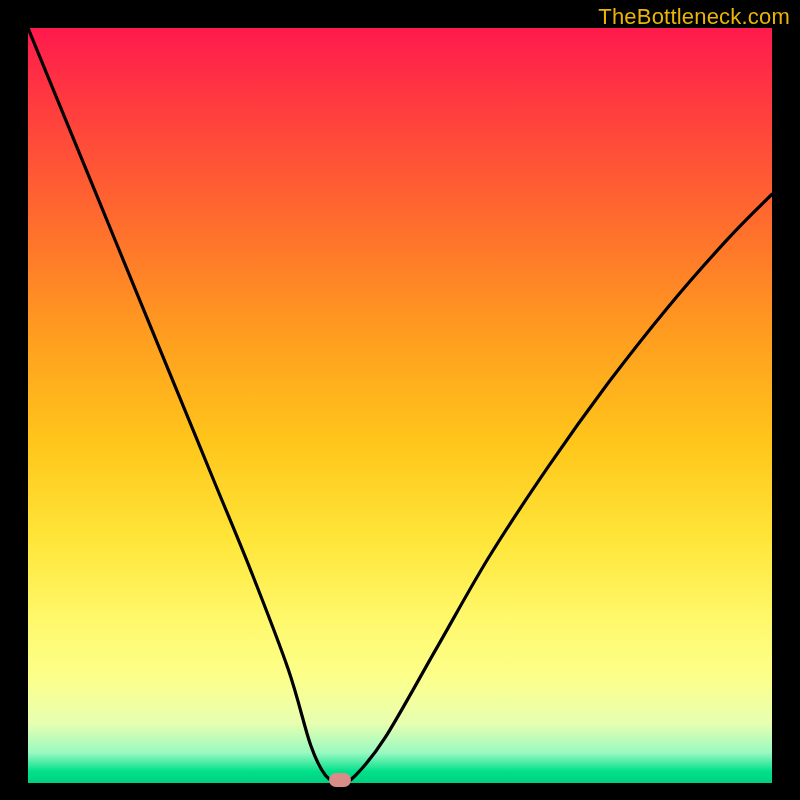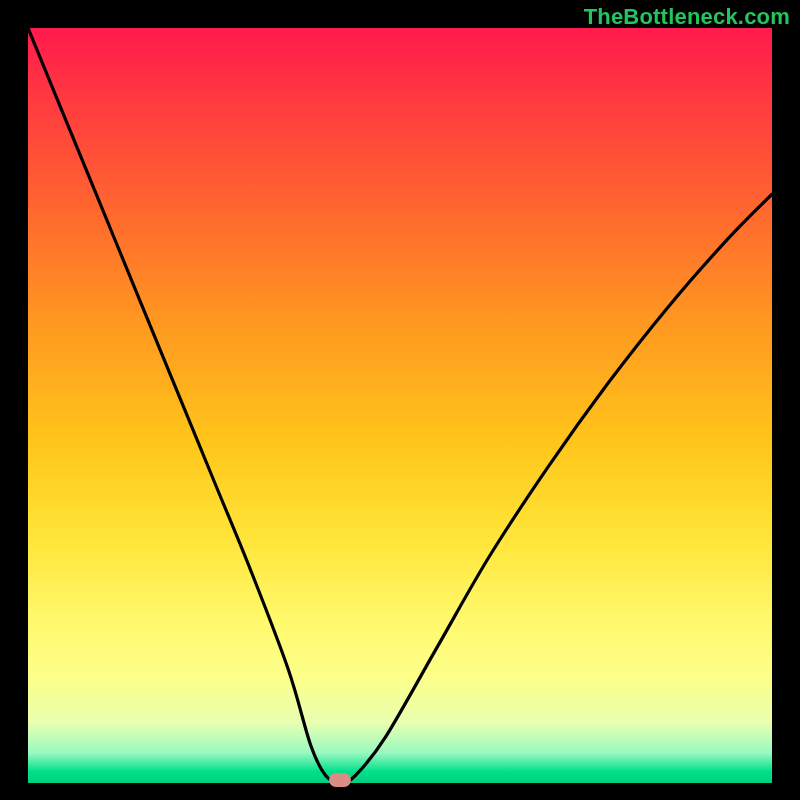--- a/index.html
+++ b/index.html
@@ -51,23 +51,23 @@
     position: absolute;
     width: 22px;
     height: 14px;
     border-radius: 7px;
     background: #d98d86;
   }
   .watermark {
     position: absolute;
     top: 4px;
     right: 10px;
-    color: #22c55e;
+    color: #eab308;
     font-size: 22px;
-    font-weight: 700;
+    font-weight: 400;
     letter-spacing: 0.2px;
   }
 </style>
 </head>
 <body>
 
 <div class="frame">
 
   <div class="plot">
 

